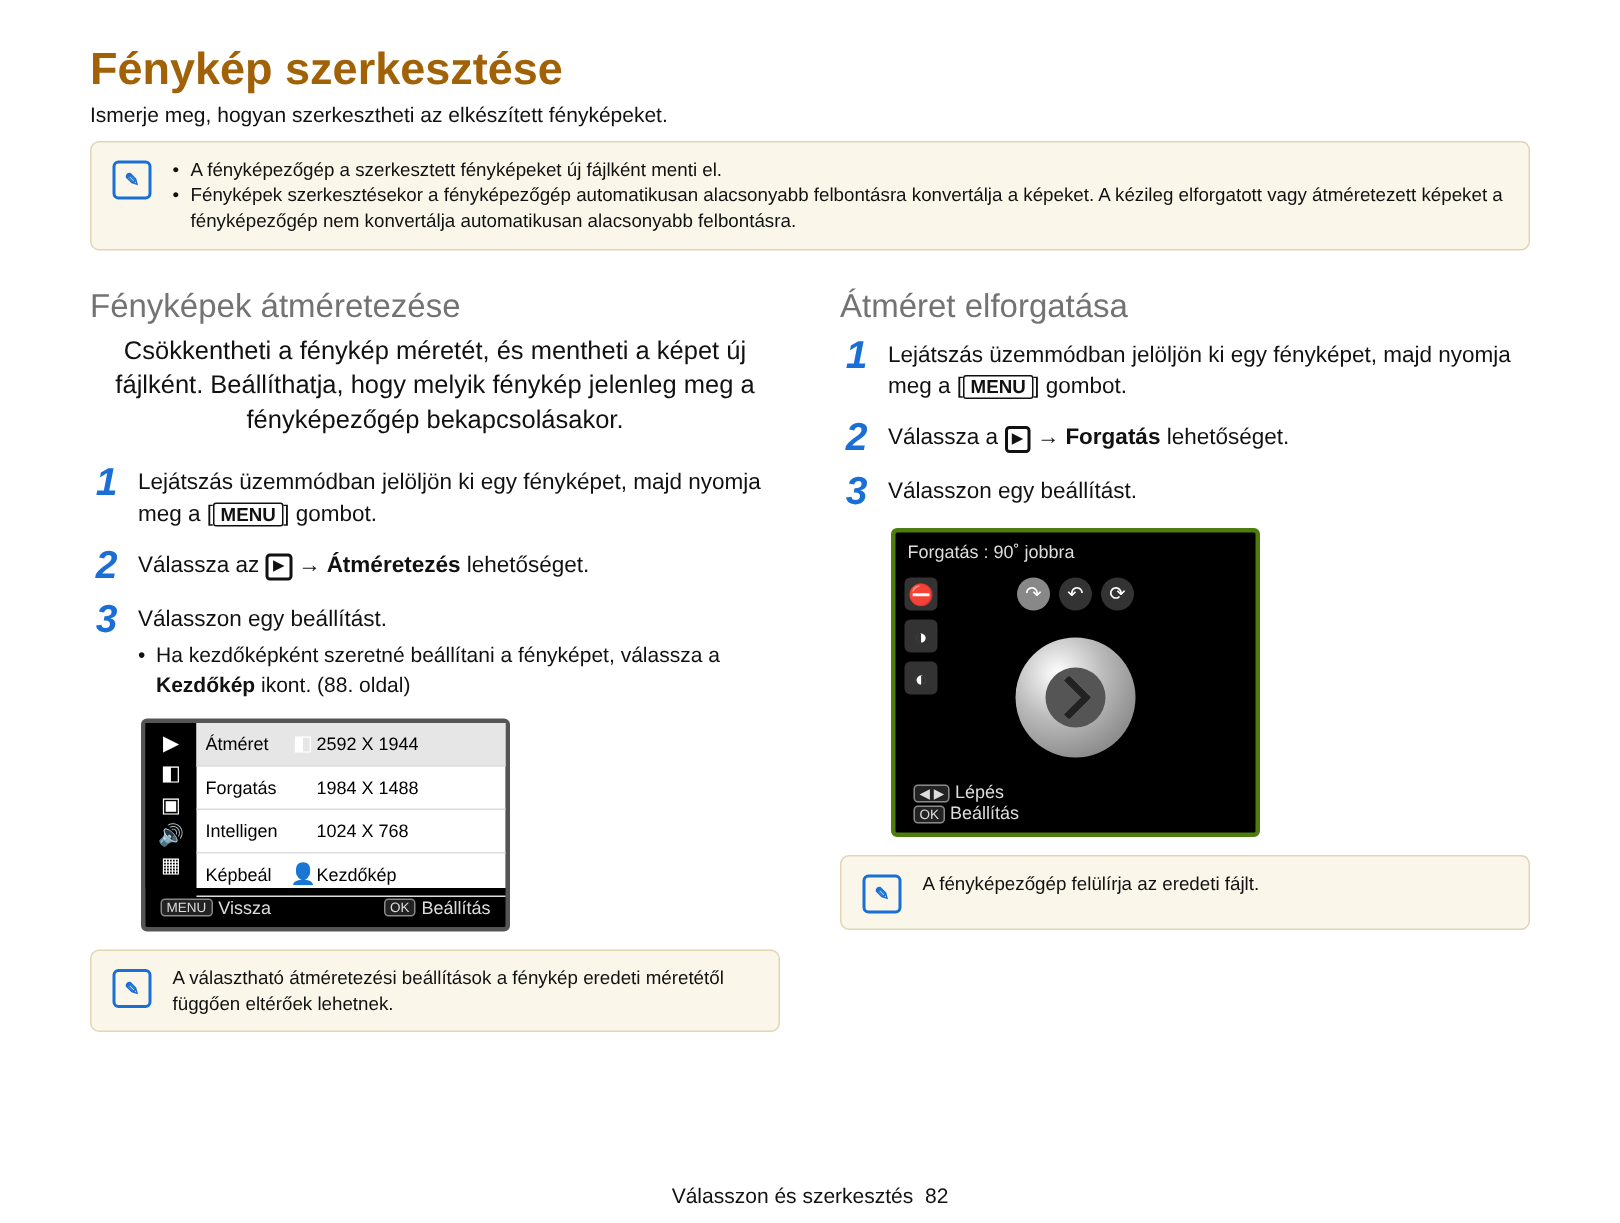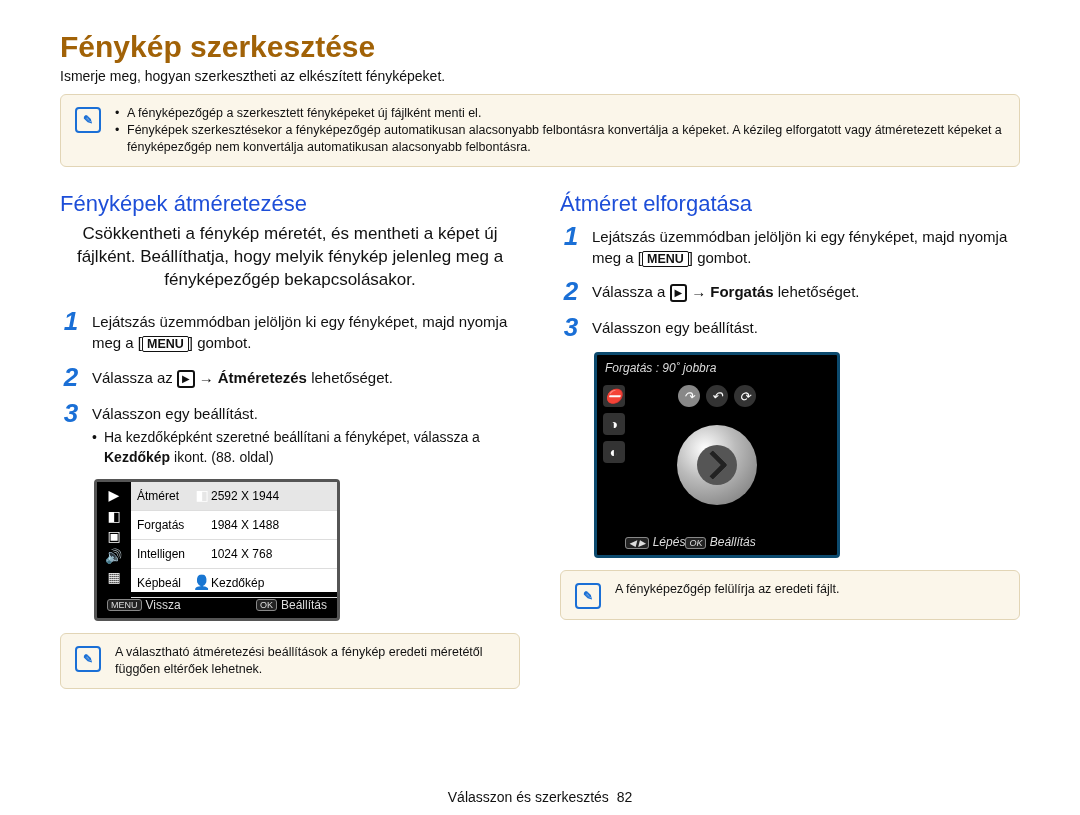--- a/index.html
+++ b/index.html
@@ -6,21 +6,21 @@
   .page{width:1080px;height:815px;box-sizing:border-box;padding:30px 60px 0 60px;position:relative;}
   .title{color:#a16207;font-size:30px;font-weight:bold;margin:0 0 4px 0;}
   .intro{font-size:14px;margin-bottom:10px;}
   .note-box{border:1px solid #e2d5b6;background:#fbf6ea;border-radius:6px;padding:10px 14px;display:flex;gap:14px;align-items:flex-start;}
   .note-ic{flex:0 0 22px;height:22px;border:2px solid #1a6fd6;border-radius:4px;display:flex;align-items:center;justify-content:center;color:#1a6fd6;font-weight:bold;font-size:12px;margin-top:2px;}
   .note-body{font-size:12.5px;line-height:1.35;}
   .note-li{position:relative;padding-left:12px;}
   .note-li::before{content:"•";position:absolute;left:0;top:0;}
   .cols{display:flex;gap:40px;margin-top:24px;}
   .col{flex:1;}
-  .h2{color:#1d4ed8;font-size:22px;font-weight:normal;margin:0 0 6px 0;}
+  .h2{color:#737373;font-size:22px;font-weight:normal;margin:0 0 6px 0;}
   .para{font-size:17px;line-height:1.35;margin-bottom:17px;text-align:center;}
   .step{display:flex;gap:10px;margin-bottom:10px;}
   .step-n{color:#1a6fd6;font-size:26px;font-style:italic;font-weight:bold;width:22px;text-align:center;line-height:1;}
   .step-t{flex:1;font-size:15px;line-height:1.4;padding-top:3px;}
   .menu-lbl{border:1px solid #111;padding:0 4px;font-size:12.5px;font-weight:bold;border-radius:2px;}
   .arrow{display:inline-block;padding:0 4px;}
   .sub{font-size:14px;margin:4px 0 0 34px;position:relative;padding-left:12px;}
   .sub::before{content:"•";position:absolute;left:0;top:0;}
   .strong{font-weight:bold;}
   .cam-screen{width:240px;background:#000;border:3px solid #555;border-radius:4px;color:#fff;font-size:14px;margin:12px 0 12px 34px;}
@@ -28,31 +28,31 @@
   .cs-left{width:34px;background:#000;display:flex;flex-direction:column;align-items:center;justify-content:space-around;padding:4px 0;}
   .ic{width:18px;height:18px;color:#fff;font-size:14px;text-align:center;}
   .cs-right{flex:1;background:#fff;color:#000;font-size:12px;}
   .cs-row{display:flex;align-items:center;border-bottom:1px solid #ddd;padding:3px 6px;height:22px;}
   .cs-row.sel{background:#e6e6e6;justify-content:flex-end;}
   .cs-lbl{width:56px;overflow:hidden;white-space:nowrap;}
   .cs-val{flex:1;}
   .cs-foot{display:flex;justify-content:space-between;padding:6px 10px;font-size:12px;color:#ddd;}
   .cs-foot .btn{display:flex;gap:4px;align-items:center;}
   .mini-box{background:#222;border:1px solid #888;border-radius:3px;padding:0 3px;font-size:9px;}
-  .cam-screen2{width:240px;height:200px;background:#000;border:3px solid #0c4a6e;border-radius:4px;margin:12px 0 12px 34px;color:#fff;position:relative;font-style:italic;}
+  .cam-screen2{width:240px;height:200px;background:#000;border:3px solid #4d7c0f;border-radius:4px;margin:12px 0 12px 34px;color:#fff;position:relative;}
   .cs2-head{font-size:12px;padding:6px 8px;color:#ddd;}
   .cs2-side{position:absolute;left:6px;top:30px;display:flex;flex-direction:column;gap:6px;}
   .cs2-side .sic{width:22px;height:22px;background:#333;border-radius:4px;display:flex;align-items:center;justify-content:center;font-size:14px;}
   .cs2-top{position:absolute;left:50%;top:30px;transform:translateX(-50%);display:flex;gap:6px;}
   .cs2-top .ticon{width:22px;height:22px;background:#333;border-radius:50%;display:flex;align-items:center;justify-content:center;font-size:13px;}
   .cs2-top .ticon.active{background:#888;}
   .big-knob{position:absolute;left:50%;top:55%;transform:translate(-50%,-50%);width:80px;height:80px;border-radius:50%;background:radial-gradient(circle at 35% 30%,#fff,#bbb 40%,#888 80%);display:flex;align-items:center;justify-content:center;}
   .knob-arrow{width:40px;height:40px;border-radius:50%;background:#555;position:relative;}
   .knob-arrow::after{content:"";position:absolute;left:50%;top:50%;width:16px;height:16px;border-top:5px solid #222;border-right:5px solid #222;transform:translate(-70%,-50%) rotate(45deg);border-radius:2px;}
-  .cs2-foot{position:absolute;bottom:6px;left:0;right:0;display:flex;justify-content:flex-start;padding:0 28px;font-size:12px;color:#ddd;}
+  .cs2-foot{position:absolute;bottom:6px;left:0;right:0;display:flex;justify-content:flex-end;padding:0 12px;font-size:12px;color:#ddd;flex-direction:column;}
   .footer{font-size:14px;position:absolute;bottom:10px;left:0;right:0;text-align:center;}
   .play-ic{display:inline-block;border:2px solid #111;border-radius:3px;padding:0 3px;font-size:10px;vertical-align:1px;}
 </style>
 </head>
 <body>
 
 <div class="page">
 
   <div class="title">Fénykép szerkesztése</div>
   <div class="intro">Ismerje meg, hogyan szerkesztheti az elkészített fényképeket.</div>

